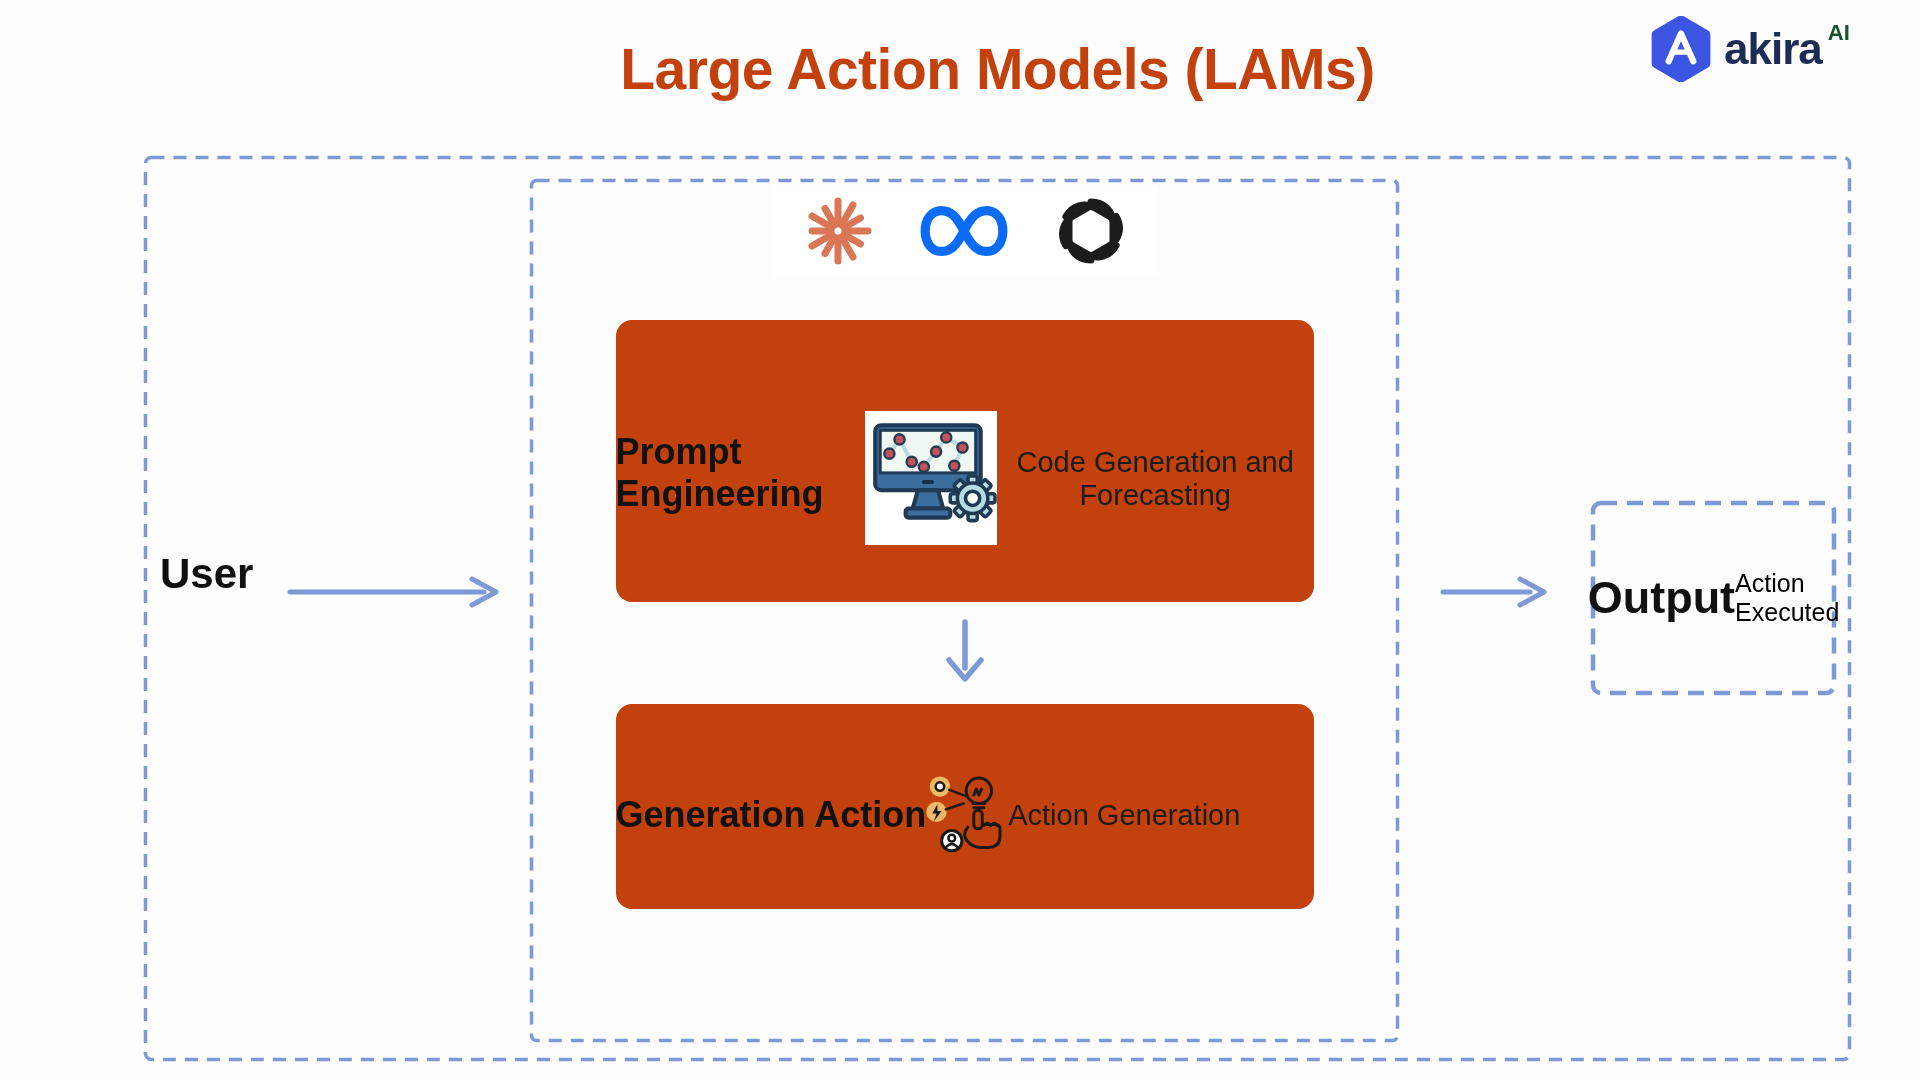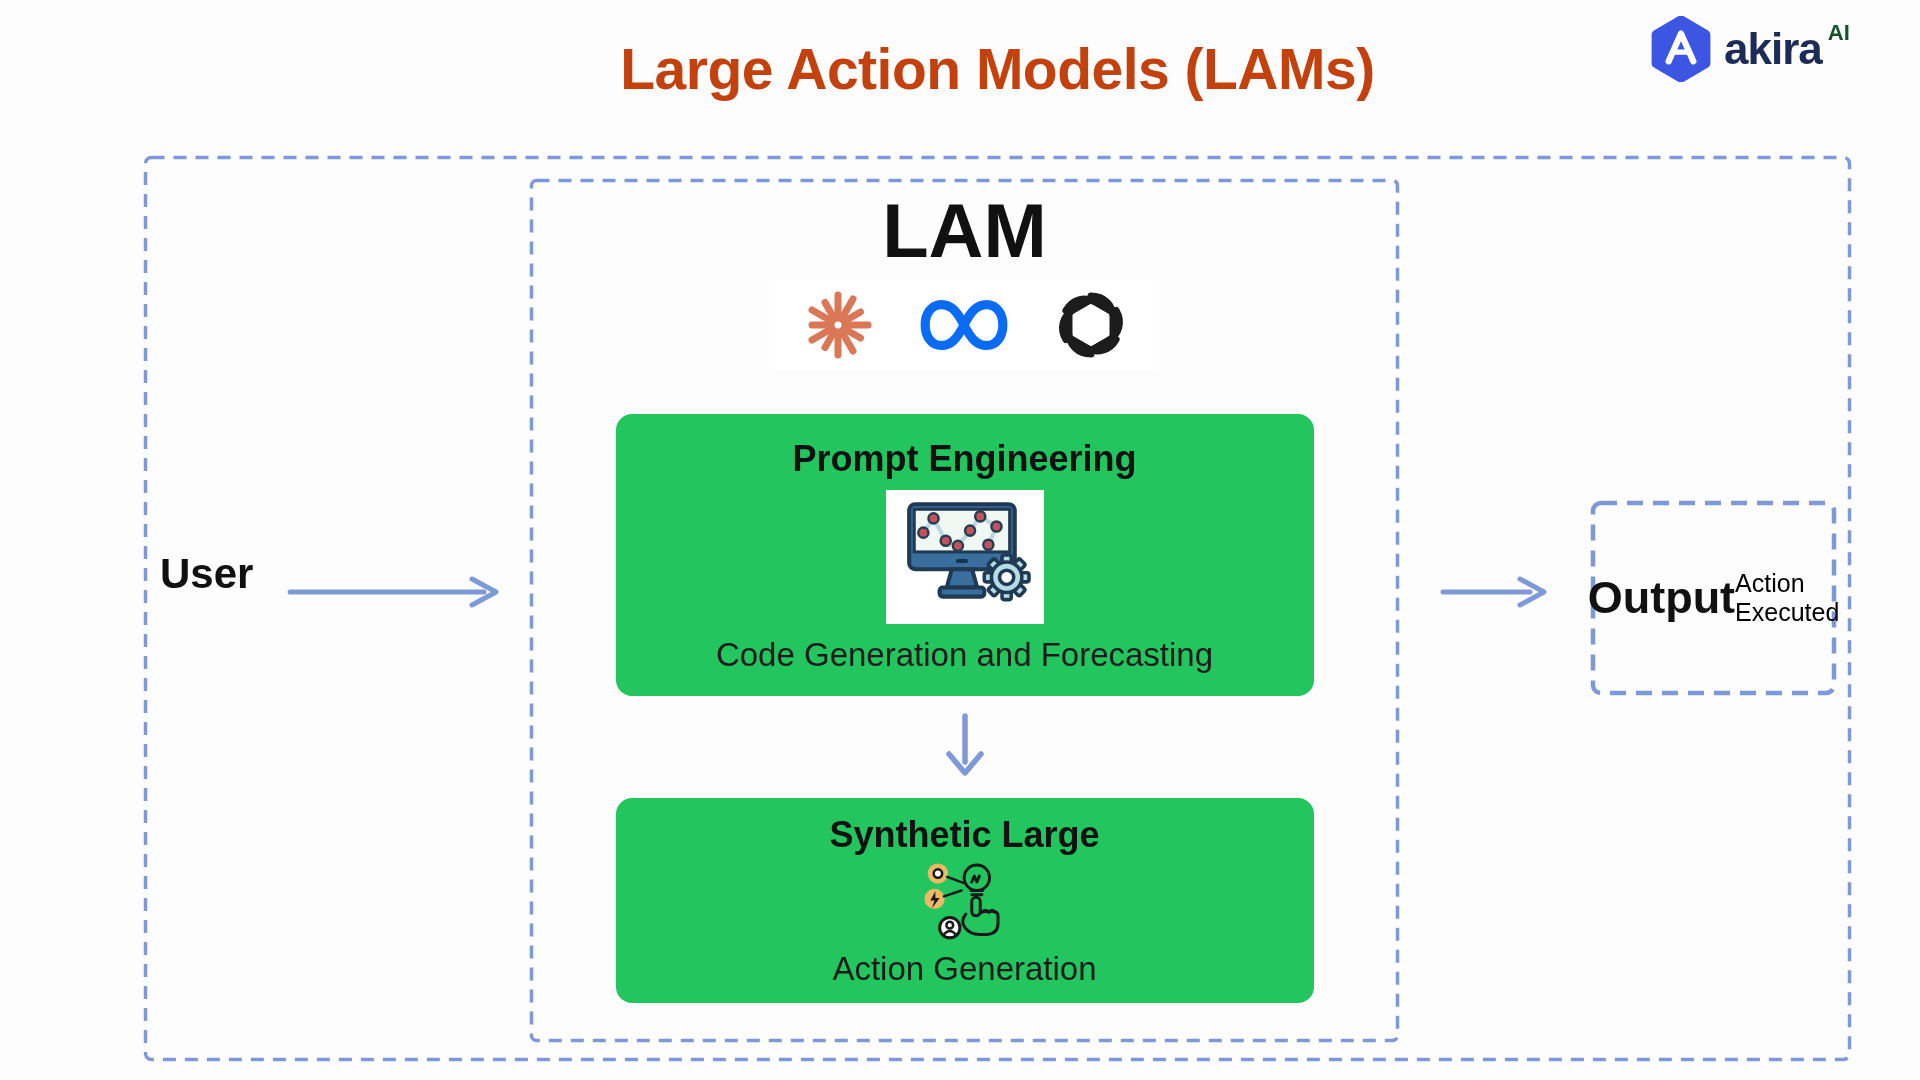--- a/index.html
+++ b/index.html
@@ -51,28 +51,28 @@
   #lam-title { margin-top:12px; font-size:76px; font-weight:700; color:#111; line-height:1.08; }
 
   #model-logos {
     margin-top:8px; background:#ffffff;
     display:flex; align-items:center; gap:44px;
     padding:8px 30px;
   }
   #model-logos svg { display:block; }
 
   .card {
-    width:698px; background:#22c55e; border-radius:16px;
-    display:flex; flex-direction:column; align-items:center;
+    width:698px; background:#c2410c; border-radius:16px;
+    display:flex; flex-direction:row; align-items:center;
   }
   #prompt-card { margin-top:44px; height:282px; padding-top:24px; }
   #synthetic-card { margin-top:16px; height:205px; padding-top:16px; }
 
   .card-title { font-size:36px; font-weight:700; color:#111; }
-  .card-caption { font-size:33px; font-weight:400; color:#1b1b1b; }
+  .card-caption { font-size:29px; font-weight:400; color:#1b1b1b;text-align:center; }
 
   #icon-tile {
     width:158px; height:134px; background:#ffffff; margin-top:10px;
     display:flex; align-items:center; justify-content:center;
   }
   #prompt-card .card-caption { margin-top:12px; }
   #synthetic-icon { margin-top:4px; }
   #synthetic-card .card-caption { margin-top:2px; }
 
   #arrow-down { margin-top:16px; }
@@ -113,21 +113,20 @@
   <line x1="4" y1="22" x2="198" y2="22" stroke="#7E99D6" stroke-width="5" stroke-linecap="round"></line>
   <path d="M186,9 L210,22 L186,35" fill="none" stroke="#7E99D6" stroke-width="5" stroke-linecap="round" stroke-linejoin="round"></path>
 </svg>
 
 <div id="lam-frame" class="abs">
   <svg class="frame-svg" preserveAspectRatio="none" viewBox="0 0 871 865">
     <rect x="2.5" y="2.5" width="866" height="860" rx="5" fill="none" stroke="#7E99D6" stroke-width="3.5" stroke-dasharray="13 9"></rect>
   </svg>
 
   <div id="lam-content">
-    <div id="lam-title">LAM</div>
 
     <div id="model-logos">
 
       <svg width="72" height="72" viewBox="-36 -36 72 72">
         <g stroke="#D97757" stroke-width="7" stroke-linecap="round">
           <line x1="0" y1="-7" x2="0" y2="-30"></line>
           <line x1="0" y1="-7" x2="0" y2="-30" transform="rotate(30)"></line>
           <line x1="0" y1="-7" x2="0" y2="-26" transform="rotate(60)"></line>
           <line x1="0" y1="-7" x2="0" y2="-30" transform="rotate(90)"></line>
           <line x1="0" y1="-7" x2="0" y2="-26" transform="rotate(120)"></line>
@@ -195,21 +194,21 @@
       </div>
       <div class="card-caption">Code Generation and Forecasting</div>
     </div>
 
     <svg id="arrow-down" width="46" height="70">
       <line x1="23" y1="4" x2="23" y2="50" stroke="#7E99D6" stroke-width="5.5" stroke-linecap="round"></line>
       <path d="M7,42 L23,61 L39,42" fill="none" stroke="#7E99D6" stroke-width="5.5" stroke-linecap="round" stroke-linejoin="round"></path>
     </svg>
 
     <div id="synthetic-card" class="card">
-      <div class="card-title">Synthetic Large</div>
+      <div class="card-title">Generation Action</div>
       <svg id="synthetic-icon" width="82" height="88" viewBox="0 0 96 104">
         <circle cx="16" cy="16" r="12" fill="#eeb966"></circle>
         <circle cx="16" cy="16" r="5" fill="#ffffff" stroke="#1a1a1a" stroke-width="3"></circle>
         <circle cx="12" cy="46" r="12" fill="#eeb966"></circle>
         <path d="M13,37 l-6,11 h5 l-3,9 9,-12 h-5 z" fill="#1a1a1a"></path>
         <path d="M27,20 L46,27 M23,43 L44,36" stroke="#1a1a1a" stroke-width="3" stroke-linecap="round"></path>
         <g fill="none" stroke="#1a1a1a" stroke-width="3.5" stroke-linecap="round" stroke-linejoin="round">
           <circle cx="62" cy="21" r="15"></circle>
           <path d="M56,26 l3,-7 3,7 3,-7"></path>
           <path d="M55,36 h14 M56,41 h12"></path>

